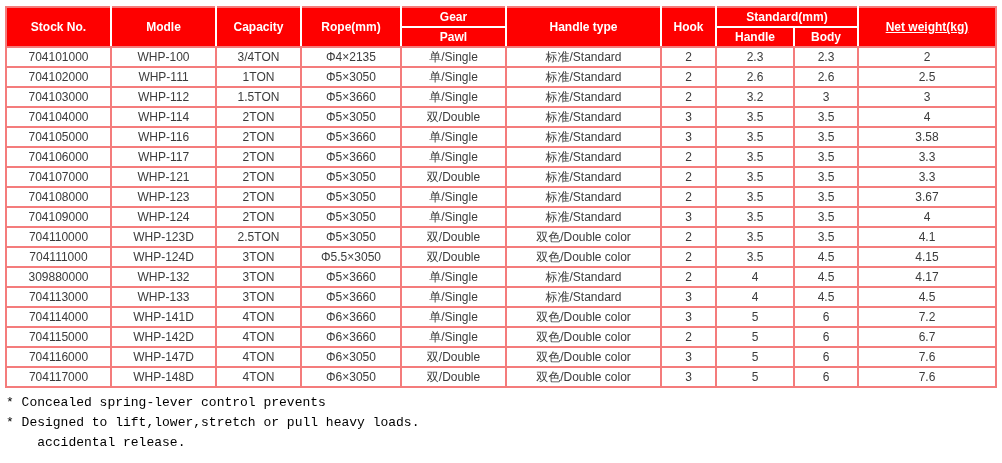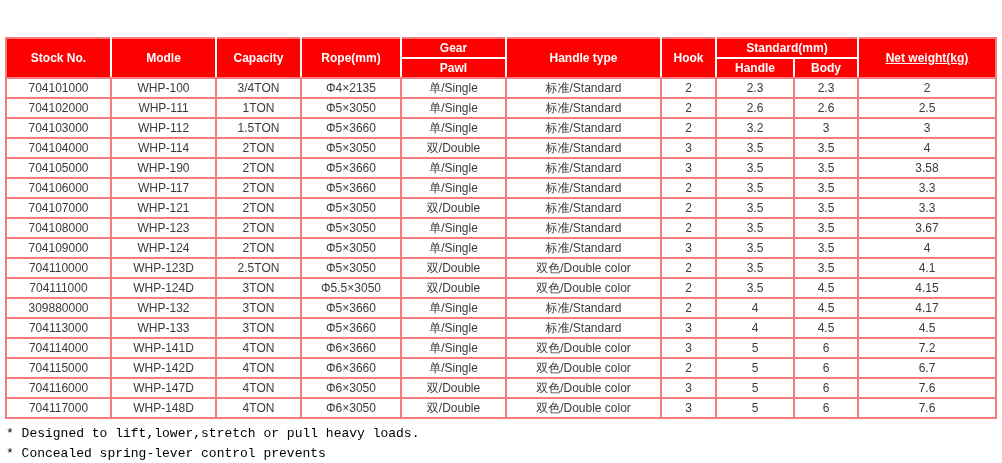--- a/index.html
+++ b/index.html
@@ -8,21 +8,20 @@
     width: 1002px; height: 463px;
     background: #ffffff;
     font-family: "Liberation Sans", sans-serif;
   }
   .page { padding: 6px 0 0 5px; }
 
   table.spec {
     border-collapse: collapse;
     table-layout: fixed;
     width: 990px;
-    margin-top: 31px;
   }
   table.spec td {
     border: 2px solid #F47C7C;
     height: 20px;
     padding: 0 2px;
     text-align: center;
     vertical-align: middle;
     font-size: 12px;
     color: #3B3B3B;
     overflow: hidden;
@@ -135,21 +134,21 @@
           <td>Φ5×3050</td>
           <td>双/Double</td>
           <td>标准/Standard</td>
           <td>3</td>
           <td>3.5</td>
           <td>3.5</td>
           <td>4</td>
         </tr>
         <tr>
           <td>704105000</td>
-          <td>WHP-190</td>
+          <td>WHP-116</td>
           <td>2TON</td>
           <td>Φ5×3660</td>
           <td>单/Single</td>
           <td>标准/Standard</td>
           <td>3</td>
           <td>3.5</td>
           <td>3.5</td>
           <td>3.58</td>
         </tr>
         <tr>
@@ -292,15 +291,15 @@
           <td>双/Double</td>
           <td>双色/Double color</td>
           <td>3</td>
           <td>5</td>
           <td>6</td>
           <td>7.6</td>
         </tr>
       </tbody>
   </table>
 
-  <div class="notes"><div>* Designed to lift,lower,stretch or pull heavy loads.</div><div>* Concealed spring-lever control prevents</div><div>    accidental release.</div></div>
+  <div class="notes"><div>* Concealed spring-lever control prevents</div><div>* Designed to lift,lower,stretch or pull heavy loads.</div><div>    accidental release.</div></div>
 
 </div>
 
 </body></html>

